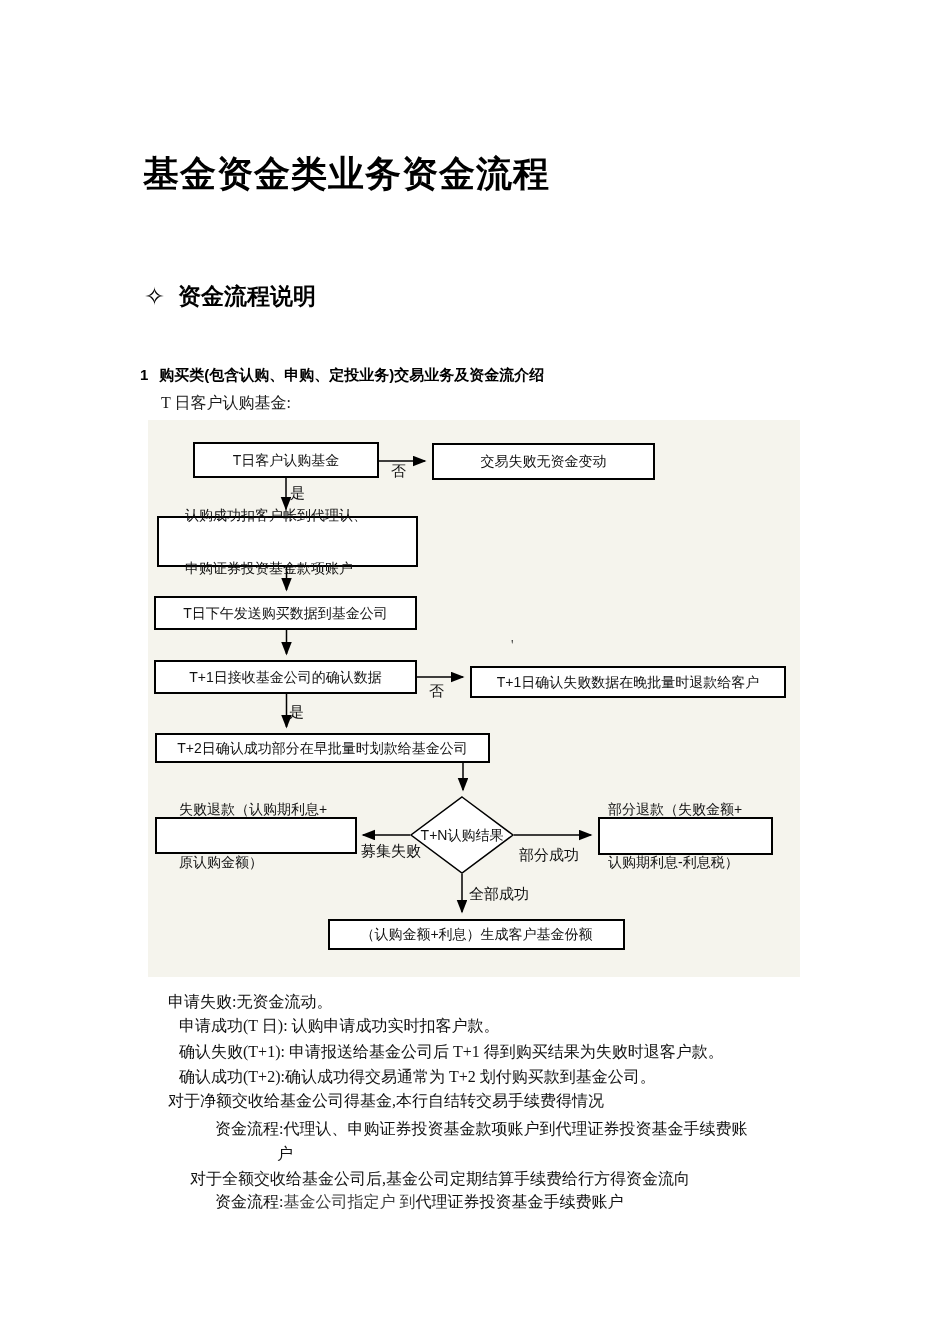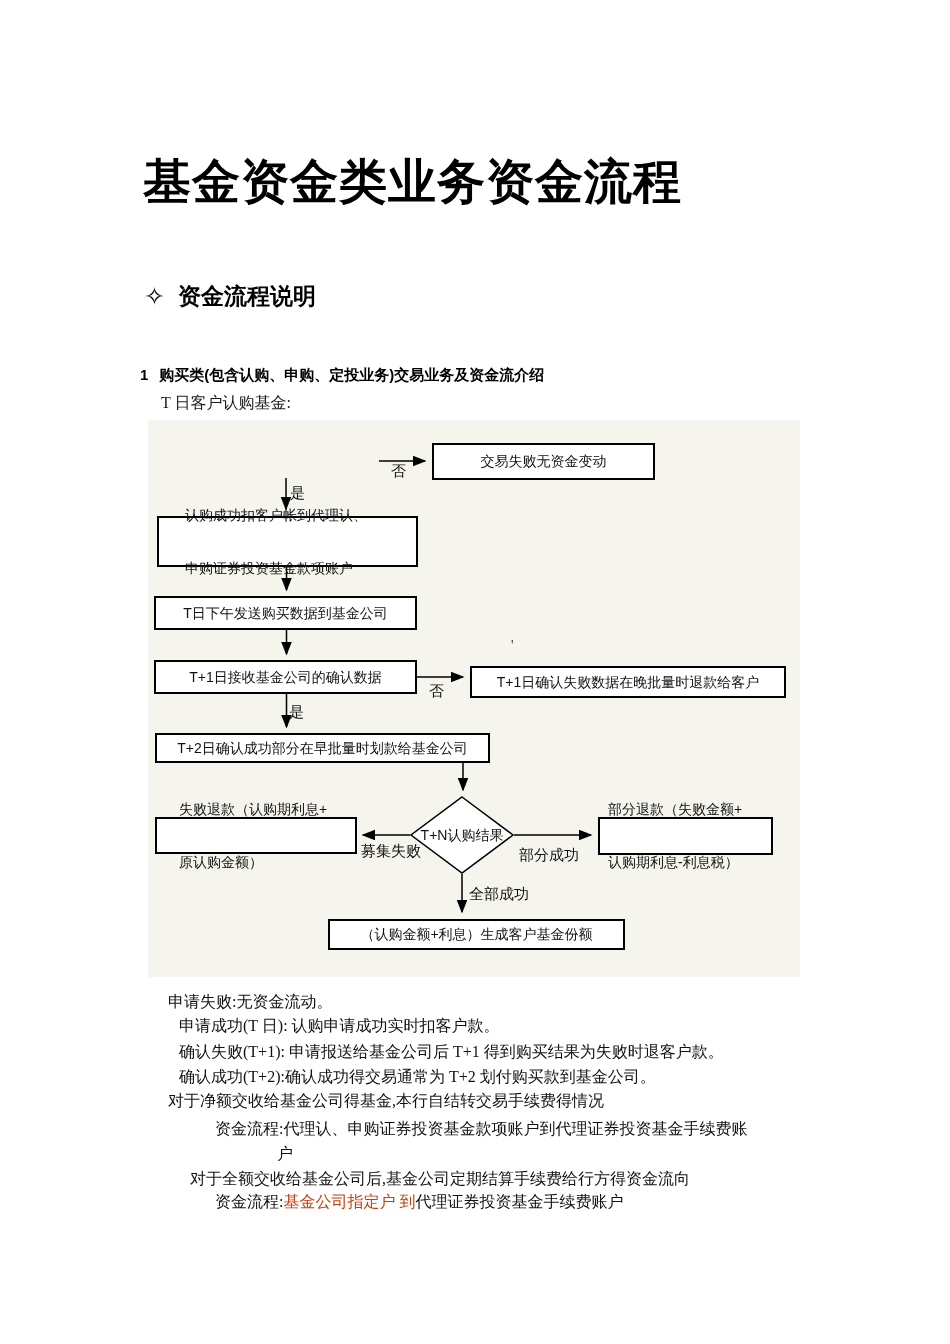--- a/index.html
+++ b/index.html
@@ -1,20 +1,20 @@
 <!DOCTYPE html>
 <html><head>
 <meta charset="utf-8">
 <style>
   html,body{margin:0;padding:0;background:#ffffff;}
   body{width:950px;height:1344px;position:relative;overflow:hidden;
        font-family:"Liberation Serif","DejaVu Serif",serif;color:#111;}
   .abs{position:absolute;}
   
-  .doc-title{left:143px;top:150px;font-size:48px;font-weight:bold;letter-spacing:1px;
+  .doc-title{left:143px;top:150px;font-size:36px;font-weight:bold;letter-spacing:1px;
              font-family:"Liberation Serif","DejaVu Serif",serif;color:#000;white-space:nowrap;}
   .section-heading{left:144px;top:281px;display:flex;align-items:center;gap:13px;
              font-family:"Liberation Sans","DejaVu Sans",sans-serif;}
   .section-bullet{font-size:25px;color:#000;line-height:1;}
   .section-title{font-size:23px;font-weight:bold;color:#000;white-space:nowrap;}
   .h1-row{left:140px;top:366px;display:flex;gap:11px;font-size:15px;font-weight:bold;
           font-family:"Liberation Sans","DejaVu Sans",sans-serif;color:#000;white-space:nowrap;}
   .sub-line{left:161px;top:393px;font-size:16px;color:#1a1a1a;white-space:nowrap;}
 
   
@@ -27,21 +27,21 @@
   .fc-center{align-items:center;text-align:center;}
   .fc-left{align-items:flex-start;text-align:left;gap:36px;}
   .fc-label{position:absolute;font-family:"Liberation Sans","DejaVu Sans",sans-serif;
             font-size:15px;color:#111;white-space:nowrap;}
   .diamond-label{position:absolute;width:120px;text-align:center;
             font-family:"Liberation Sans","DejaVu Sans",sans-serif;font-size:14px;color:#111;}
   .stray{position:absolute;font-size:14px;color:#333;}
 
   
   .note{position:absolute;font-size:16px;line-height:20px;color:#111;white-space:nowrap;}
-  .red{color:#c2410c;}
+  .red{color:#404040;}
 </style>
 </head>
 <body>
 
 <div class="abs doc-title">基金资金类业务资金流程</div>
 
 <div class="abs section-heading">
   <span class="section-bullet">✧</span>
   <span class="section-title">资金流程说明</span>
 </div>
@@ -68,20 +68,23 @@
       <path d="M269,257 L315,257" marker-end="url(#arr)"></path>
       <path d="M138.5,274 L138.5,307" marker-end="url(#arr)"></path>
       <path d="M315,343 L315,370" marker-end="url(#arr)"></path>
       <path d="M262,415 L215,415" marker-end="url(#arr)"></path>
       <path d="M366,415 L443,415" marker-end="url(#arr)"></path>
       <path d="M314,454 L314,492" marker-end="url(#arr)"></path>
     </g>
     <polygon points="314,377 365,415 314,453 263,415" fill="#ffffff" stroke="#000" stroke-width="1.5"></polygon>
   </svg>
 
+  <div class="fc-box fc-center" style="left:45px;top:22px;width:186px;height:36px;">
+    <span>T日客户认购基金</span>
+  </div>
 
   <div class="fc-box fc-center" style="left:284px;top:23px;width:223px;height:37px;">
     <span>交易失败无资金变动</span>
   </div>
 
   <div class="fc-box fc-left" style="left:9px;top:96px;width:261px;height:51px;padding-left:26px;">
     <span>认购成功扣客户帐到代理认、</span>
     <span>申购证券投资基金款项账户</span>
   </div>
 

